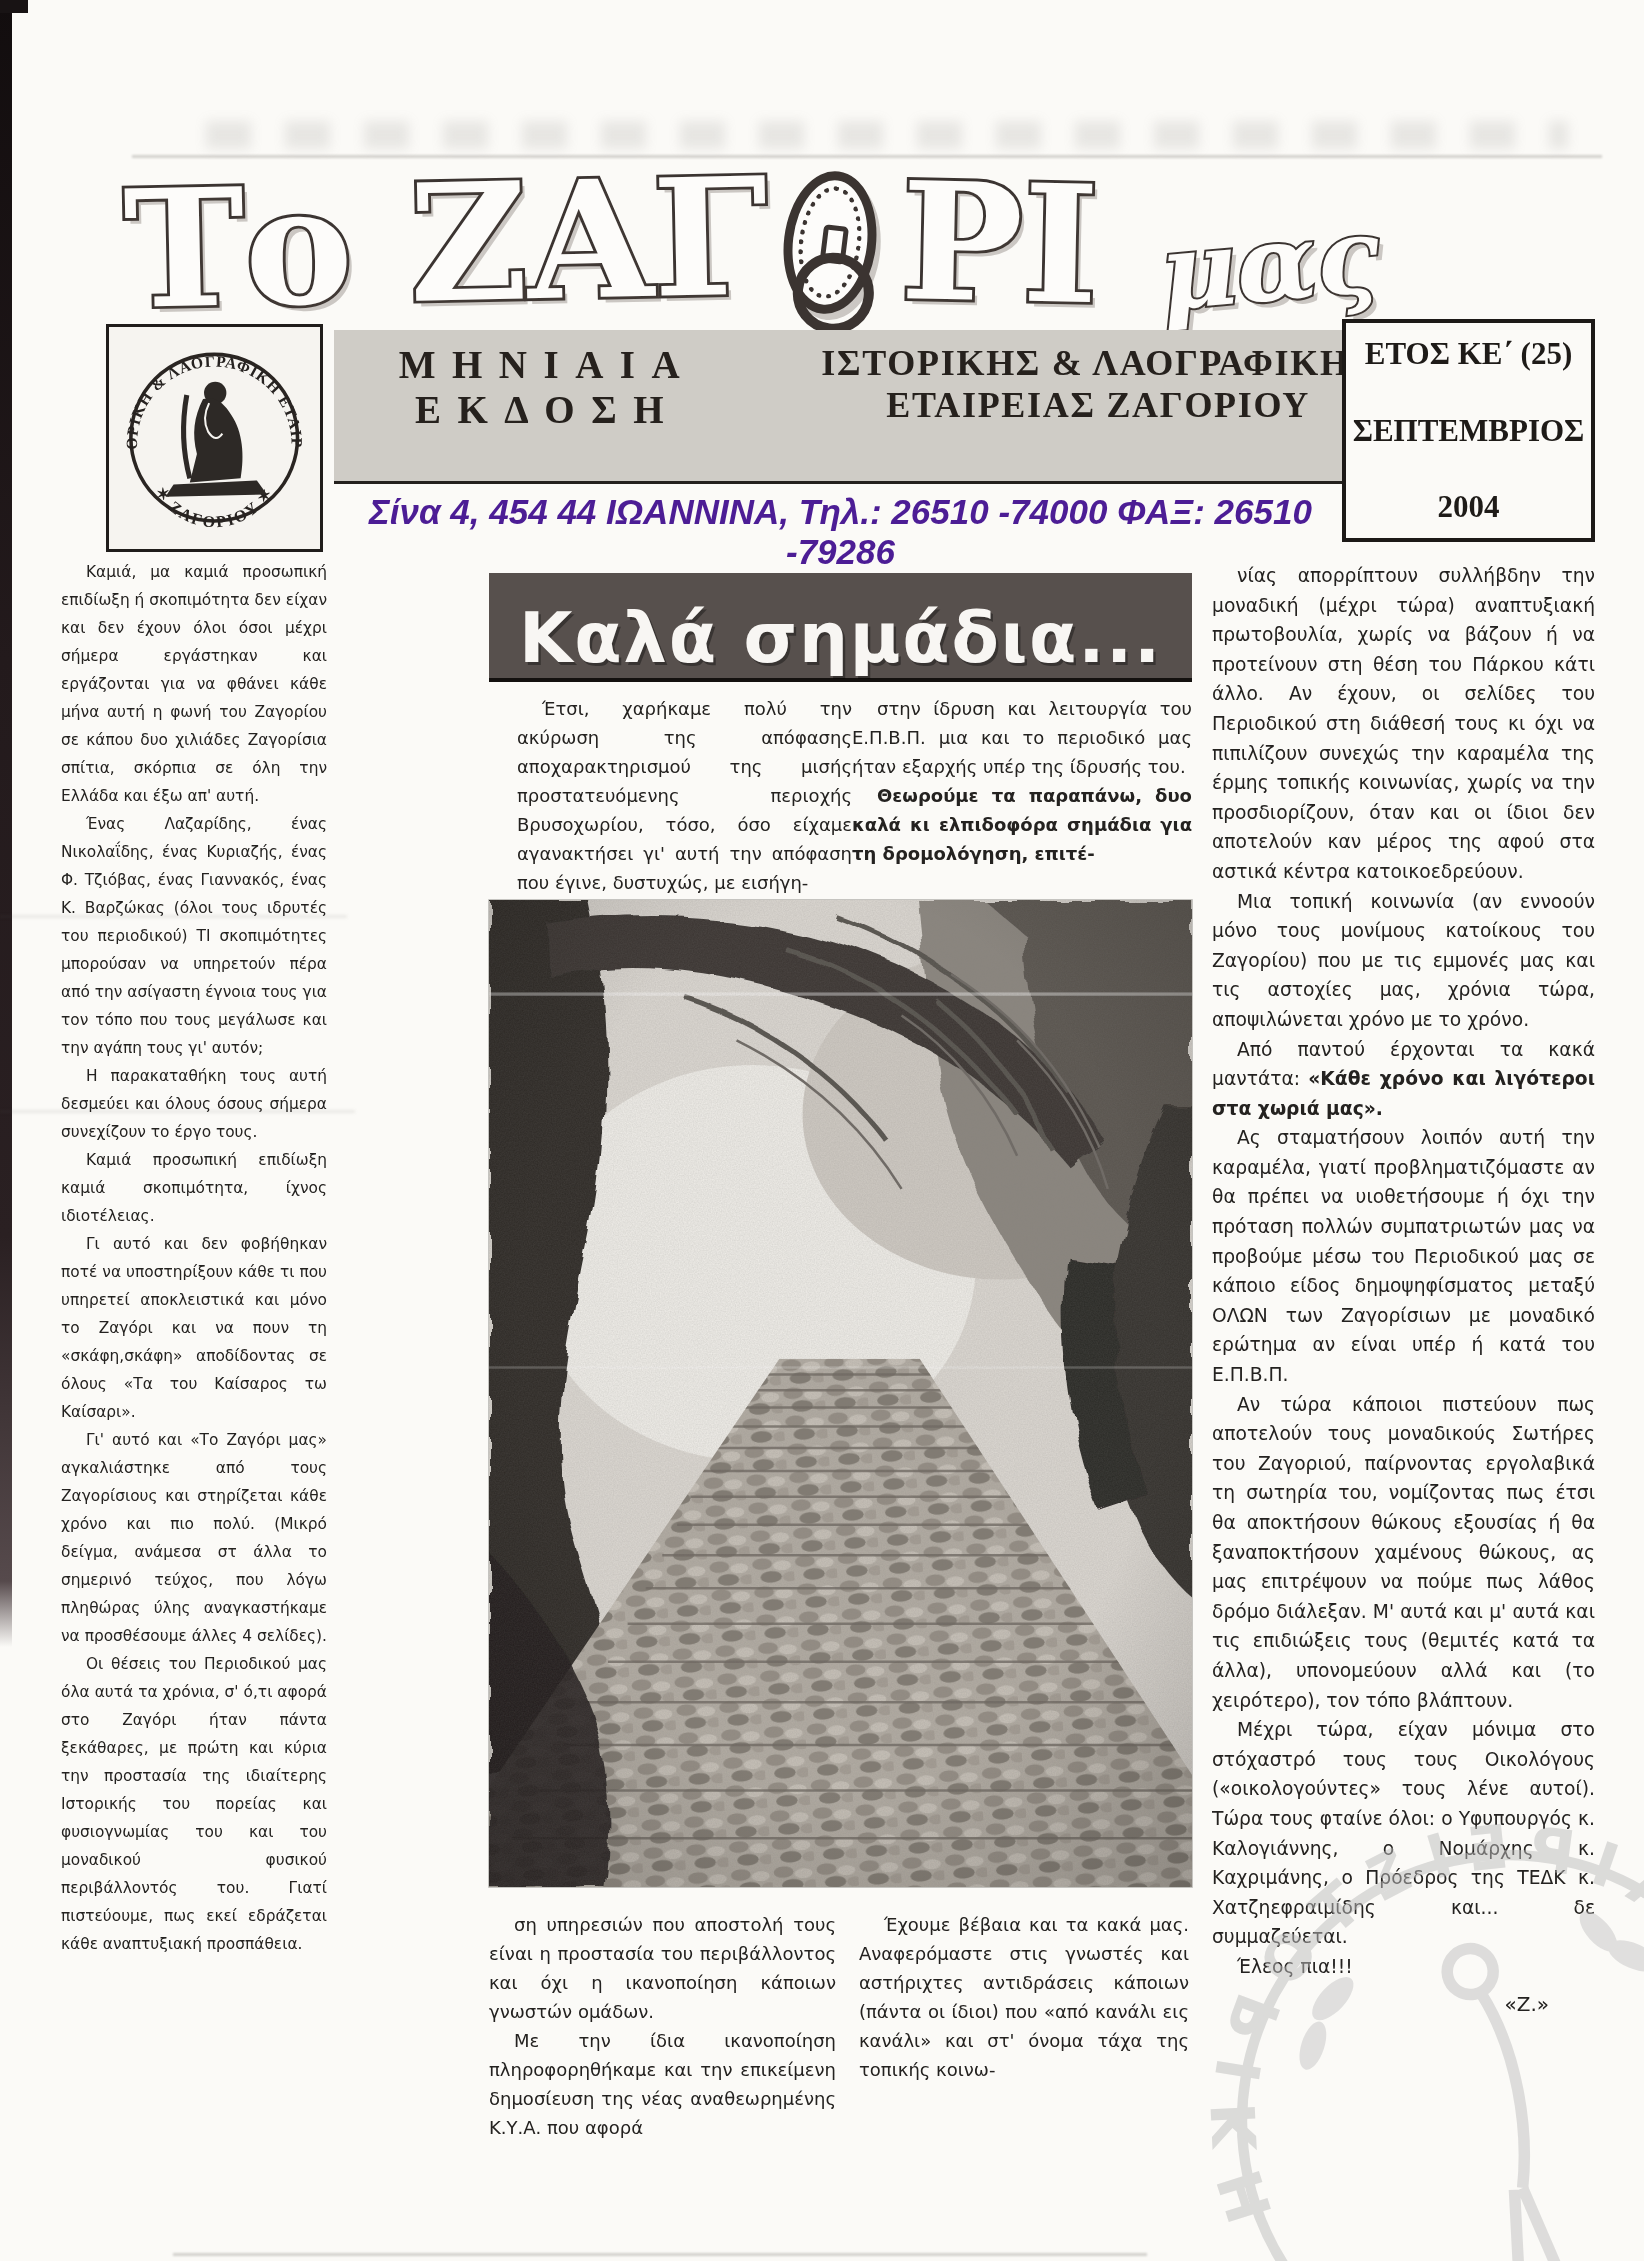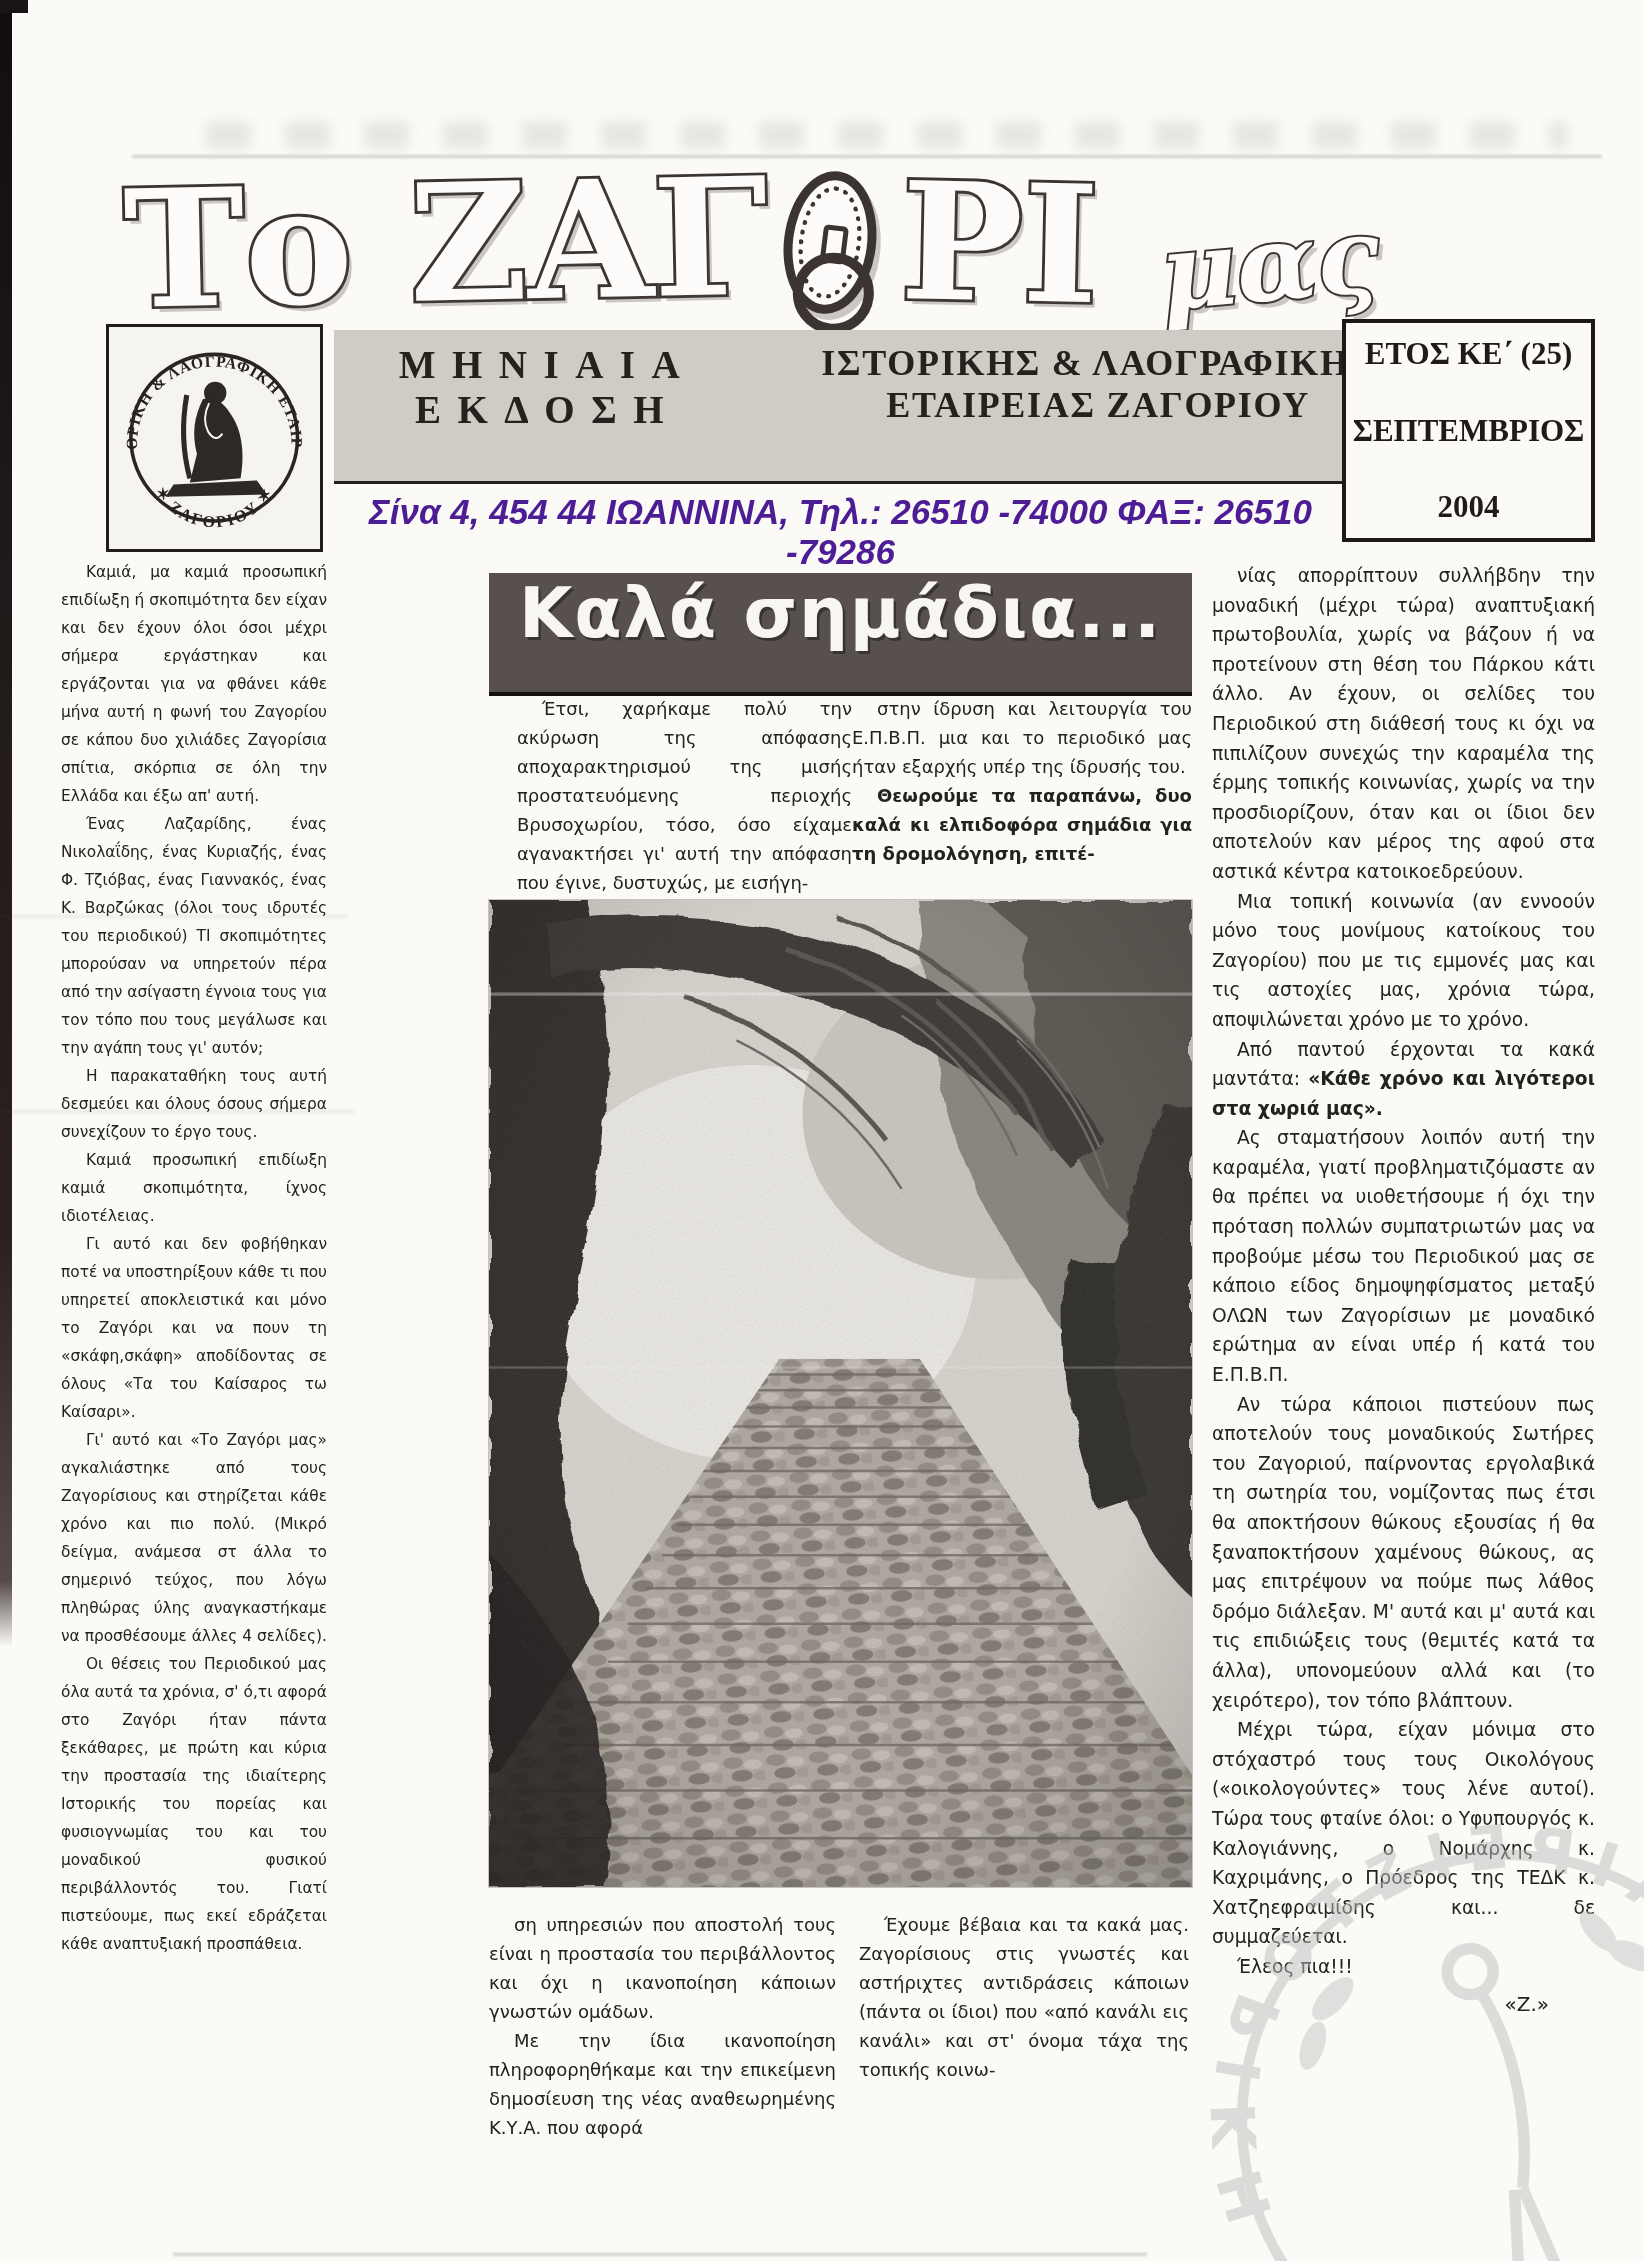--- a/index.html
+++ b/index.html
@@ -68,23 +68,23 @@
   
   .col p{margin:0;text-indent:25px;text-align:justify;}
   .left-col{position:absolute;left:61px;top:558px;width:266px;height:1569px;
     font-size:15.4px;line-height:28px;overflow:hidden;}
   .right-col{position:absolute;left:1212px;top:561px;width:383px;height:1593px;
     font-size:18.7px;line-height:29.6px;overflow:hidden;}
   .right-col .sig{text-align:right;text-indent:0;padding-right:46px;font-size:20px;margin-top:8.3px;}
   .bold{font-weight:bold;}
 
   .center-block{position:absolute;left:489px;top:573px;width:703px;}
-  .headline-banner{width:703px;height:123px;background:#57504d;
+  .headline-banner{width:703px;height:109px;background:#57504d;
     border-bottom:4.1px solid #14110f;box-sizing:border-box;
-    display:flex;align-items:flex-start;justify-content:center;}
+    display:flex;align-items:flex-end;justify-content:center;}
   .headline-banner span{color:#f8f6f3;font-weight:bold;font-size:69px;letter-spacing:1.7px;
     text-shadow:2.5px 3.3px 0 rgba(0,0,0,.35);}
   .ctop{position:absolute;top:121px;width:335px;height:208px;overflow:hidden;
     font-size:18px;line-height:29px;}
   .ctop.a{left:0;margin-left:28px;}
   .ctop.b{left:363px;width:340px;}
   .photo-frame{position:absolute;left:0;top:327px;width:703px;height:987px;overflow:hidden;
     box-shadow:0 0 0 0.8px rgba(60,56,52,.35);}
   .photo-frame svg{display:block;width:703px;height:987px;}
   .cbot{position:absolute;top:1337px;width:347px;height:351px;overflow:hidden;
@@ -261,21 +261,21 @@
         <rect width="852" height="1196" filter="url(#grain)" opacity="0.45"></rect>
         <rect width="852" height="1196" fill="url(#vign)"></rect>
       </svg>
     </div>
 
     <div class="cbot a col" data-interactable="false">
       <p data-interactable="false">ση υπηρεσιών που αποστολή τους είναι η προστασία του περιβάλλοντος και όχι η ικανοποίηση κάποιων γνωστών ομάδων.</p>
       <p data-interactable="false">Με την ίδια ικανοποίηση πληροφορηθήκαμε και την επικείμενη δημοσίευση της νέας αναθεωρημένης Κ.Υ.Α. που αφορά</p>
     </div>
     <div class="cbot b col" data-interactable="false">
-      <p data-interactable="false">Έχουμε βέβαια και τα κακά μας. Ζαγορίσιους στις γνωστές και αστήριχτες αντιδράσεις κάποιων (πάντα οι ίδιοι) που «από κανάλι εις κανάλι» και στ' όνομα τάχα της τοπικής κοινω-</p>
+      <p data-interactable="false">Έχουμε βέβαια και τα κακά μας. Αναφερόμαστε στις γνωστές και αστήριχτες αντιδράσεις κάποιων (πάντα οι ίδιοι) που «από κανάλι εις κανάλι» και στ' όνομα τάχα της τοπικής κοινω-</p>
     </div>
   </div>
 
   <div class="right-col col" data-interactable="false">
     <p data-interactable="false">νίας απορρίπτουν συλλήβδην την μοναδική (μέχρι τώρα) αναπτυξιακή πρωτοβουλία, χωρίς να βάζουν ή να προτείνουν στη θέση του Πάρκου κάτι άλλο. Αν έχουν, οι σελίδες του Περιοδικού στη διάθεσή τους κι όχι να πιπιλίζουν συνεχώς την καραμέλα της έρμης τοπικής κοινωνίας, χωρίς να την προσδιορίζουν, όταν και οι ίδιοι δεν αποτελούν καν μέρος της αφού στα αστικά κέντρα κατοικοεδρεύουν.</p>
     <p data-interactable="false">Μια τοπική κοινωνία (αν εννοούν μόνο τους μονίμους κατοίκους του Ζαγορίου) που με τις εμμονές μας και τις αστοχίες μας, χρόνια τώρα, αποψιλώνεται χρόνο με το χρόνο.</p>
     <p data-interactable="false"><span data-interactable="false">Από παντού έρχονται τα κακά μαντάτα: </span><span class="bold" data-interactable="false">«Κάθε χρόνο και λιγότεροι στα χωριά μας».</span></p>
     <p data-interactable="false">Ας σταματήσουν λοιπόν αυτή την καραμέλα, γιατί προβληματιζόμαστε αν θα πρέπει να υιοθετήσουμε ή όχι την πρόταση πολλών συμπατριωτών μας να προβούμε μέσω του Περιοδικού μας σε κάποιο είδος δημοψηφίσματος μεταξύ ΟΛΩΝ των Ζαγορίσιων με μοναδικό ερώτημα αν είναι υπέρ ή κατά του Ε.Π.Β.Π.</p>
     <p data-interactable="false">Αν τώρα κάποιοι πιστεύουν πως αποτελούν τους μοναδικούς Σωτήρες του Ζαγοριού, παίρνοντας εργολαβικά τη σωτηρία του, νομίζοντας πως έτσι θα αποκτήσουν θώκους εξουσίας ή θα ξαναποκτήσουν χαμένους θώκους, ας μας επιτρέψουν να πούμε πως λάθος δρόμο διάλεξαν. Μ' αυτά και μ' αυτά και τις επιδιώξεις τους (θεμιτές κατά τα άλλα), υπονομεύουν αλλά και (το χειρότερο), τον τόπο βλάπτουν.</p>
     <p data-interactable="false">Μέχρι τώρα, είχαν μόνιμα στο στόχαστρό τους τους Οικολόγους («οικολογούντες» τους λένε αυτοί). Τώρα τους φταίνε όλοι: ο Υφυπουργός κ. Καλογιάννης, ο Νομάρχης κ. Καχριμάνης, ο Πρόεδρος της ΤΕΔΚ κ. Χατζηεφραιμίδης και... δε συμμαζεύεται.</p>

